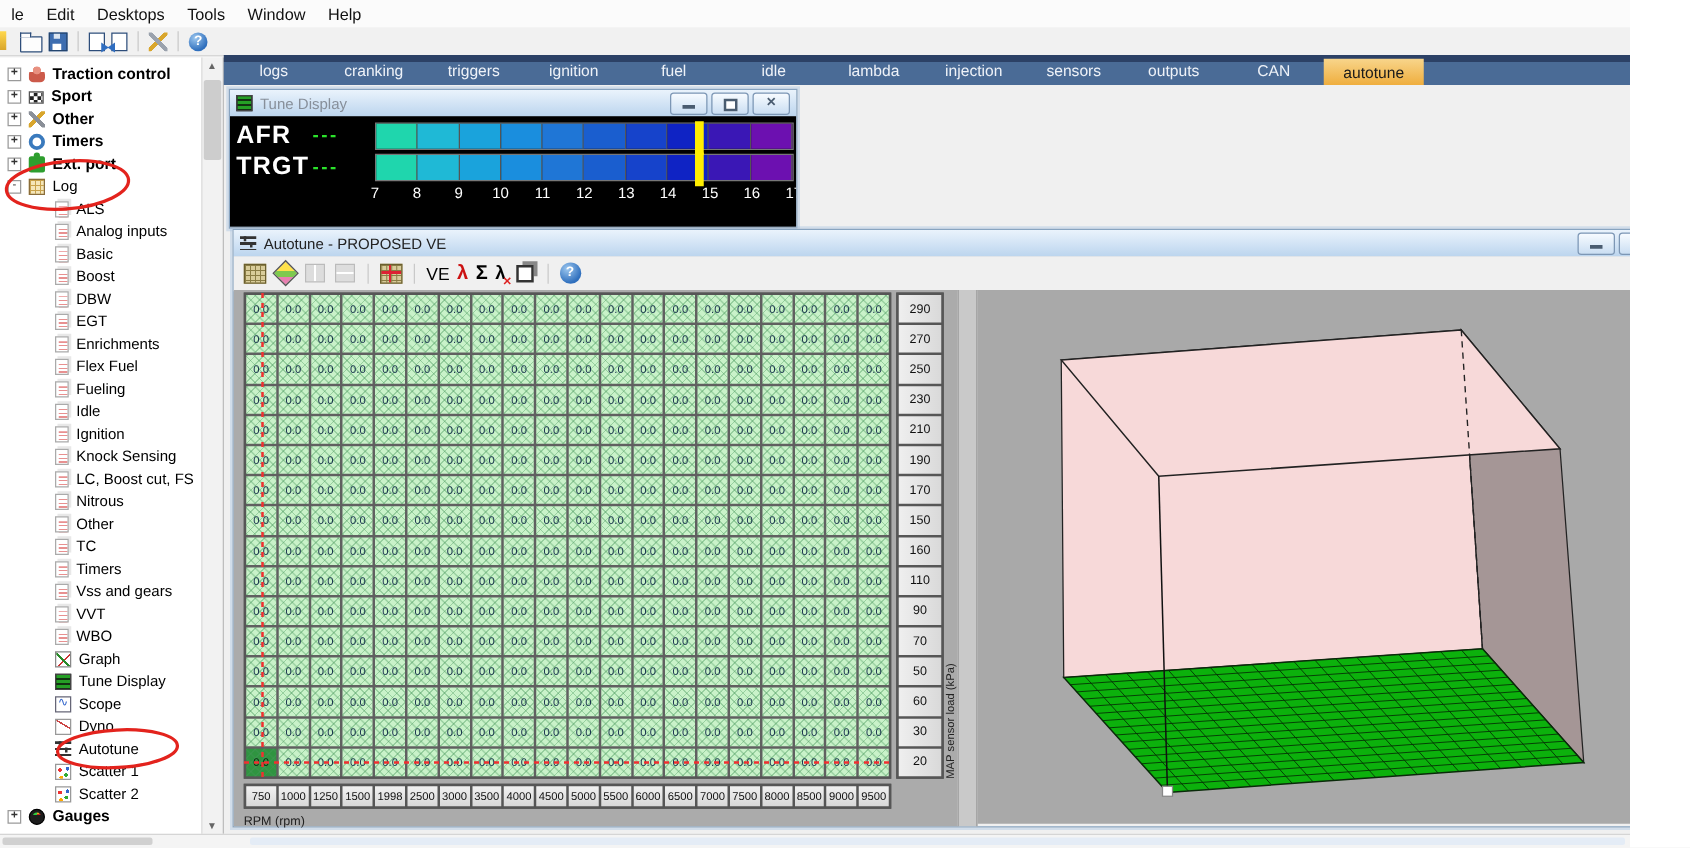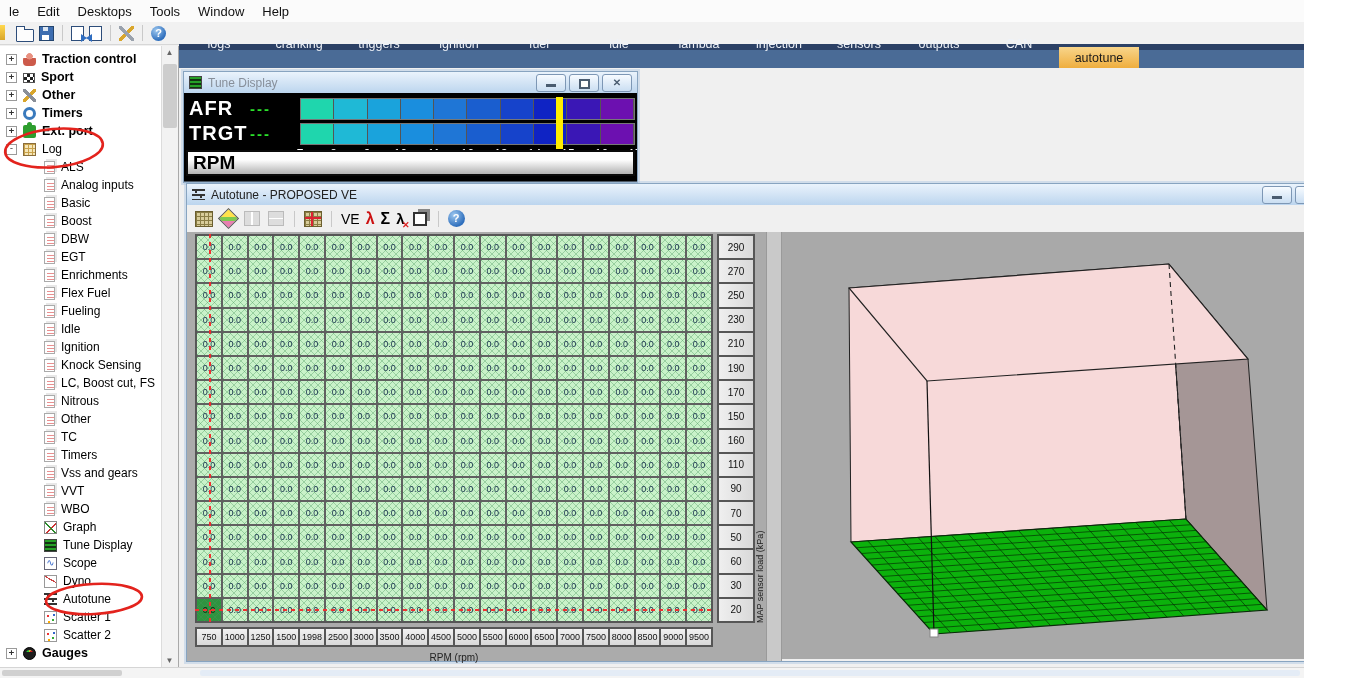--- a/index.html
+++ b/index.html
@@ -51,21 +51,21 @@
   .ic-gauge::after{content:"";position:absolute;left:2px;top:2px;width:7px;height:4px;border-radius:7px 7px 0 0;background:conic-gradient(from -90deg,#2ecc40 0 90deg,#e0b020 90deg 140deg,#cc2020 140deg 180deg,transparent 180deg)}
   .vscroll{position:absolute;right:0;top:0;width:16px;height:100%;background:#f2f2f2;border-left:1px solid #dcdcdc}
   .vthumb{position:absolute;left:1px;right:1px;top:18px;height:64px;background:#cdcdcd;border-radius:2px}
   .sarrow{position:absolute;left:0;width:15px;height:14px;font-size:8px;color:#666;text-align:center;line-height:14px}
   .bottombar{position:absolute;left:0;bottom:0;width:100%;height:10px;background:#f4f4f4;border-top:1px solid #d5d5d5}
   .hthumb{position:absolute;left:2px;top:2px;width:120px;height:6px;background:#d0d0d0;border-radius:2px}
   .hthumb2{position:absolute;left:200px;top:2px;right:4px;height:6px;background:#e4ecf6;border-radius:2px}
 
   
   .tabbar{position:absolute;left:179px;top:44px;width:1173px;height:24px;background:linear-gradient(#2c4166 0 6px,#4a6b96 6px);display:flex}
-  .tab{width:80px;height:100%;display:flex;align-items:flex-end;justify-content:center;padding-bottom:17px;box-sizing:border-box;font-size:12.5px;color:#eef2f8;cursor:default}
+  .tab{width:80px;height:100%;display:flex;align-items:flex-end;justify-content:center;padding-bottom:4px;box-sizing:border-box;font-size:12.5px;color:#eef2f8;cursor:default}
   .tab.active{align-items:center;height:21px;align-self:flex-end;background:linear-gradient(#f8d58b,#efae3e);color:#1a1a1a;padding-bottom:0}
 
   
   .win{position:absolute;background:#f0f0f0;border:1px solid #88a4c0;box-shadow:0 0 0 2px rgba(170,198,226,.45);box-sizing:border-box}
   .wtitle{height:21px;background:linear-gradient(#eaf3fc,#bcd5ee);display:flex;align-items:center;padding:0 5px;border-bottom:1px solid #9ab4cf}
   .wtitle .txt{font-size:12px;margin-left:6px;color:#222}
   .wtitle .txt.gray{color:#878f9a}
   .wbtns{margin-left:auto;display:flex;gap:3px}
   .wbtn{width:28px;height:16px;border:1px solid #7d97b5;border-radius:3px;background:linear-gradient(#f7fbff,#cadef2);position:relative;flex:none}
   .g-min::after{content:"";position:absolute;left:9px;right:9px;bottom:4px;height:3px;background:#4a5c70}
@@ -108,21 +108,21 @@
 
   .at-body{position:absolute;left:0;right:0;top:48px;bottom:0}
   .grid-panel{position:absolute;left:0;top:0;width:579px;height:100%;background:#ababab}
   .cells{position:absolute;left:8px;top:2px;width:518px;height:389px;display:grid;grid-template-columns:repeat(20,1fr);grid-template-rows:repeat(16,1fr);gap:2px;background:#606060;border:2px solid #565656;box-sizing:border-box}
   .cell{background-color:#c9f2c9;background-image:repeating-linear-gradient(45deg,rgba(70,150,90,.38) 0 1px,transparent 1px 5px),repeating-linear-gradient(135deg,rgba(70,150,90,.38) 0 1px,transparent 1px 5px);display:flex;align-items:center;justify-content:center;font-size:9px;color:#17304d;cursor:default}
   .cell.sel{background-color:#2f9440;color:#08230f}
   .rowheads{position:absolute;left:530px;top:2px;width:38px;height:389px;display:grid;grid-template-rows:repeat(16,1fr);gap:2px;background:#565656;border:2px solid #565656;box-sizing:border-box}
   .rh{background:linear-gradient(90deg,#efefef,#d9d9d9);display:flex;align-items:center;justify-content:center;font-size:10px;color:#111}
   .colheads{position:absolute;left:8px;top:395px;width:518px;height:20px;display:grid;grid-template-columns:repeat(20,1fr);gap:2px;background:#565656;border:2px solid #565656;box-sizing:border-box}
   .ch{background:linear-gradient(#f1f1f1,#d8d8d8);display:flex;align-items:center;justify-content:center;font-size:9px;color:#111}
-  .xlabel{position:absolute;left:8px;top:420px;width:518px;text-align:center;font-size:10px;color:#222}
+  .xlabel{position:absolute;left:8px;top:420px;width:518px;font-size:10px;color:#222}
   .ylabel{position:absolute;left:568px;top:2px;height:389px;writing-mode:vertical-rl;transform:rotate(180deg);display:flex;align-items:center;font-size:9px;color:#222}
   .vline{position:absolute;left:22px;top:2px;width:2px;height:389px;background:repeating-linear-gradient(180deg,#f03030 0 4px,transparent 4px 8px);z-index:3}
   .hline{position:absolute;left:8px;top:377px;width:518px;height:2px;background:repeating-linear-gradient(90deg,#f03030 0 4px,transparent 4px 8px);z-index:3}
   .splitter{position:absolute;left:579px;top:0;width:16px;height:100%;background:#c9c9c9;border-left:1px solid #9a9a9a;border-right:1px solid #9a9a9a;box-sizing:border-box}
   .p3d{position:absolute;left:595px;top:0;right:2px;bottom:2px;background:#a9a9a9;overflow:hidden}
 
   
   .anno{position:absolute;left:0;top:0;width:200px;height:678px;z-index:60;pointer-events:none}
 </style>
 </head>
@@ -372,21 +372,20 @@
           <span style="left: 90.5px;">10</span>
           <span style="left: 124px;">11</span>
           <span style="left: 157.5px;">12</span>
           <span style="left: 191px;">13</span>
           <span style="left: 224.5px;">14</span>
           <span style="left: 258px;">15</span>
           <span style="left: 291.5px;">16</span>
           <span style="left: 325px;">17</span>
         </div>
         <div class="td-heads">
-          <div class="td-head">RPM</div>
         </div>
       </div>
   </div>
 
   <div class="win" id="atwin">
     <div class="wtitle">
       <span class="ic ic-autotune" style="margin:0;width:13px;height:11px"></span>
       <span class="txt">Autotune - PROPOSED VE</span>
       <span class="wbtns">
         <span class="wbtn g-min"></span>

